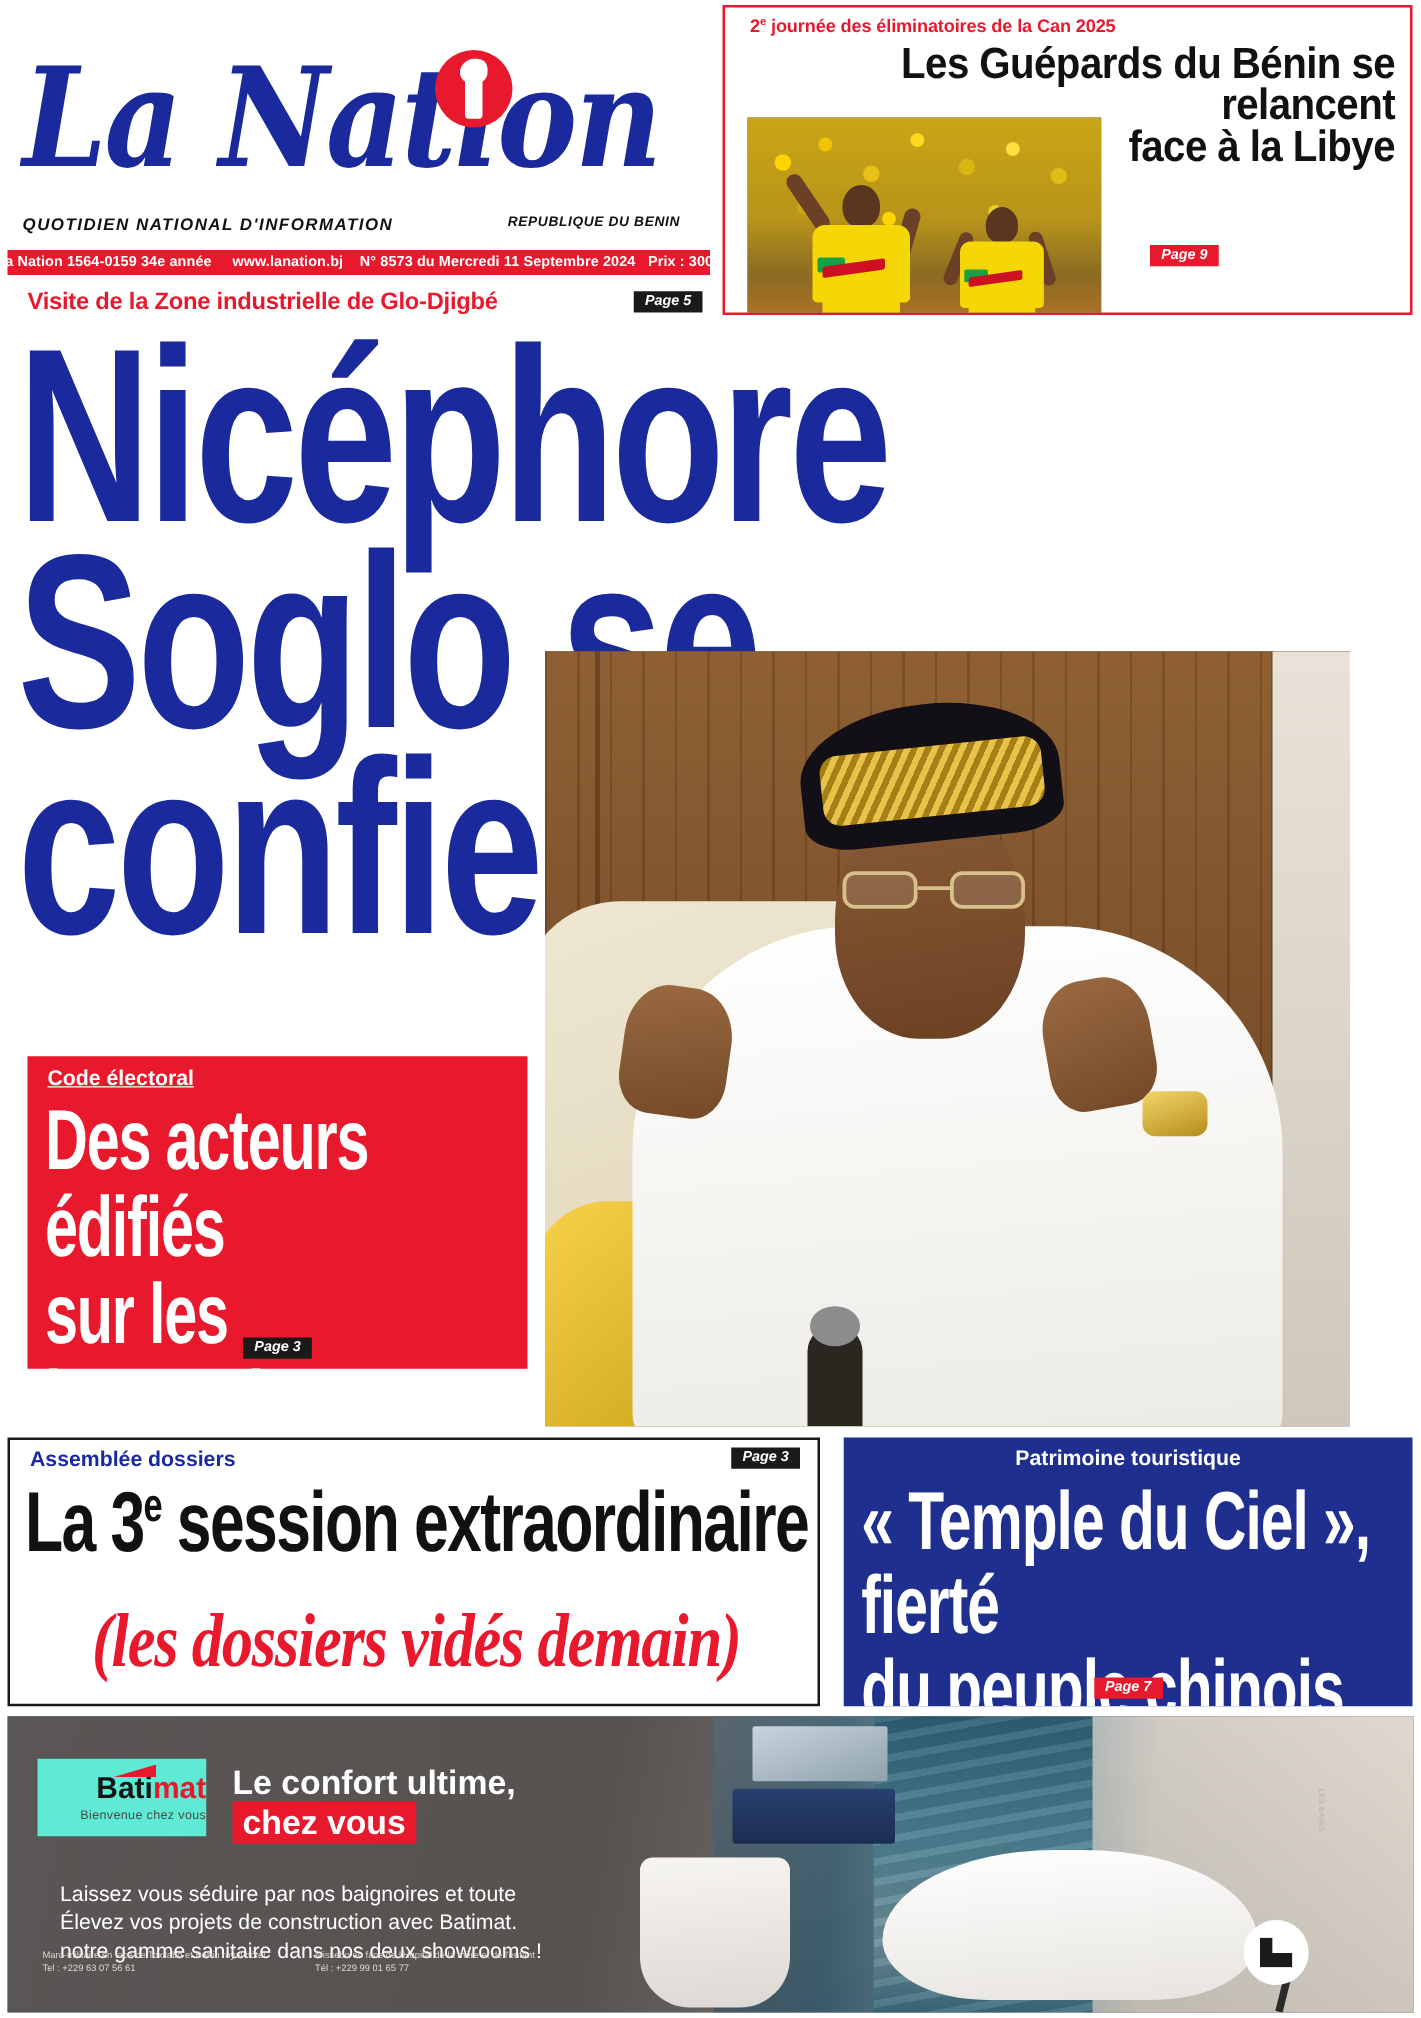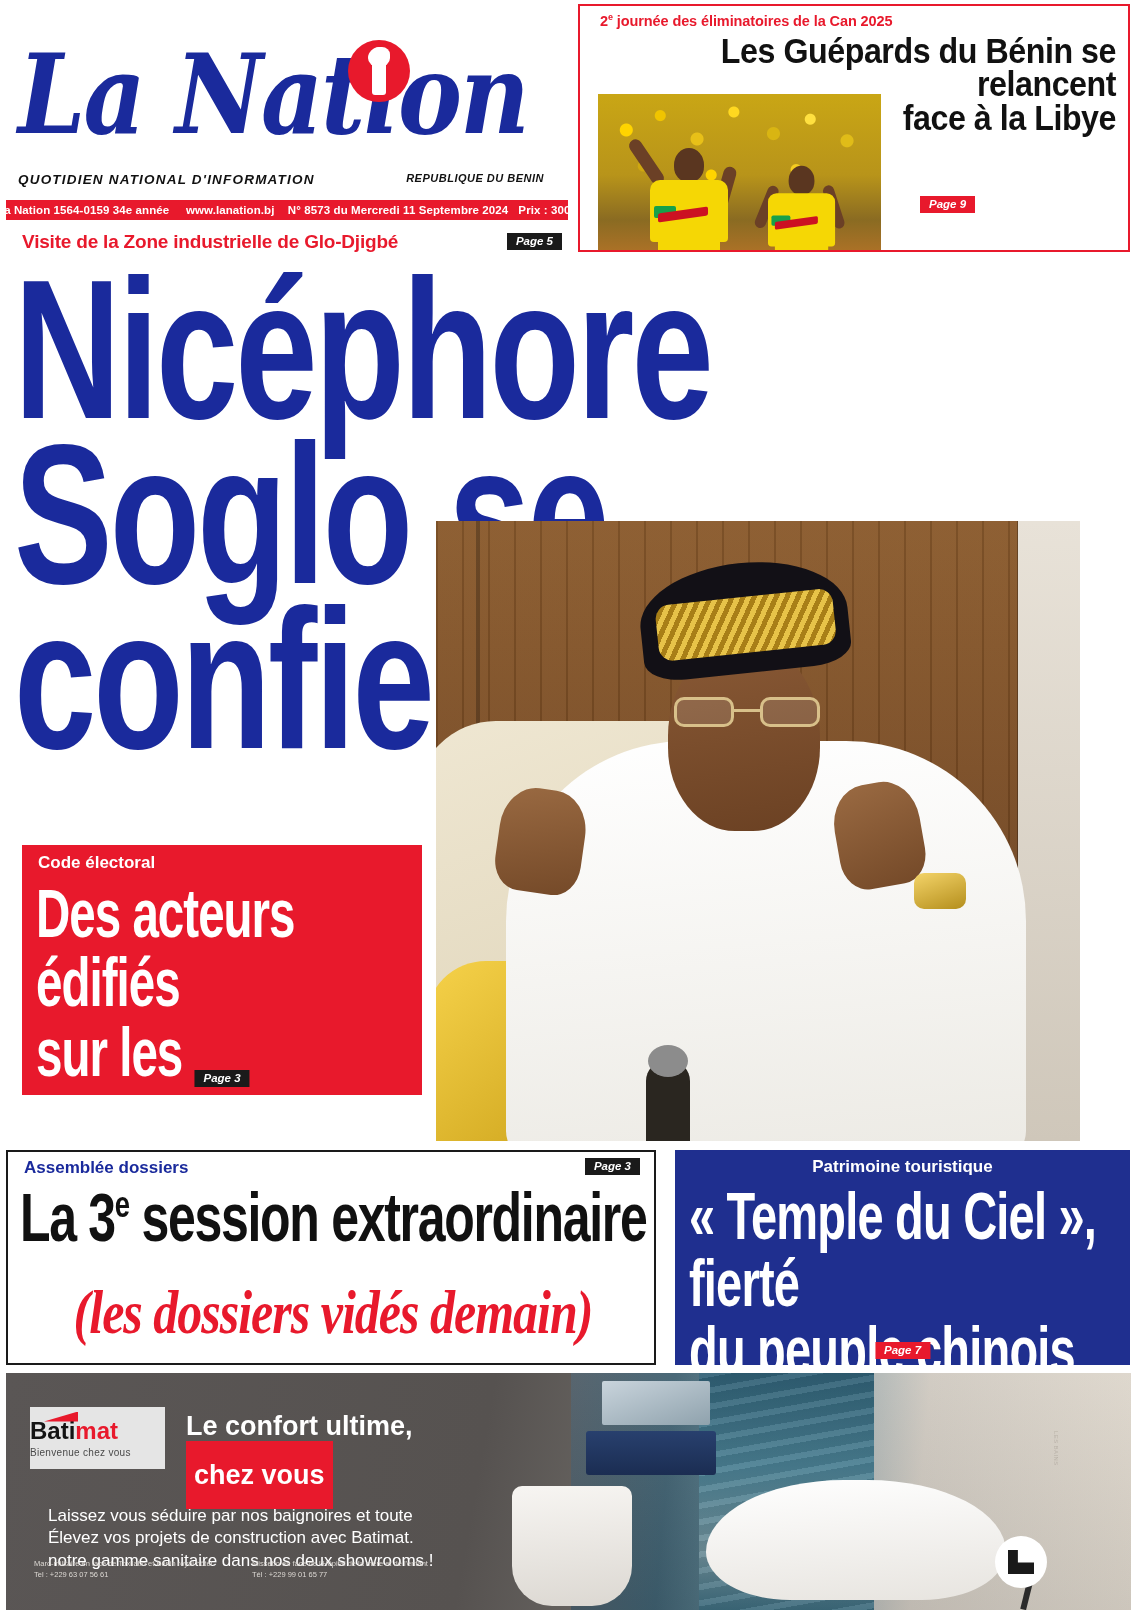--- a/index.html
+++ b/index.html
@@ -228,21 +228,21 @@
   .mic:before { content:""; position:absolute; left:2px; top:-16px; width:40px; height:32px;
     background:#8c8c8c; border-radius:50%; }
 
   
   .red-box {
     position:absolute; left:22px; top:845px; width:400px; height:250px;
     background:#e8192c; overflow:hidden;
   }
   .red-kicker {
     position:absolute; left:16px; top:8px;
-    font-size:17px; font-weight:700; color:#fff;
+    font-size:17px; font-weight:700; color:#fff;text-decoration:underline;
   }
   .red-head {
     position:absolute; left:14px; top:35px; width:380px;
     color:#fff; font-weight:700; font-size:48px; line-height:1.02;
     letter-spacing:-1px;
     transform:scaleY(1.42) scaleX(0.99); transform-origin:left top;
   }
   .red-badge { position:absolute; left:50%; transform:translateX(-50%); top:225px; }
 
   
@@ -321,38 +321,38 @@
   .ad-vanity {
     position:absolute; left:580px; top:58px; width:130px; height:44px;
     background:linear-gradient(180deg,#28406e,#1b2d52); border-radius:3px;
   }
   .ad-mirror {
     position:absolute; left:596px; top:8px; width:108px; height:44px;
     background:linear-gradient(160deg,#c9d4dc,#8fa2ad); border-radius:2px;
   }
   .ad-logo {
     position:absolute; left:24px; top:34px; width:135px; height:62px;
-    background:#e5e5e5; display:flex; flex-direction:column;
-    align-items:flex-start; justify-content:center;
+    background:#5eead4; display:flex; flex-direction:column;
+    align-items:flex-end; justify-content:center;
   }
   .ad-logo .bm { font-size:24px; font-weight:700; color:#141414; line-height:1; position:relative; }
   .ad-logo .bm .mat { color:#e8192c; }
   .ad-logo .bm:before {
     content:""; position:absolute; left:14px; top:-7px; width:34px; height:10px;
     background:#e8192c; clip-path: polygon(0 100%, 100% 0, 100% 100%);
   }
   .ad-logo .bw { font-size:10px; color:#4a4a4a; margin-top:4px; letter-spacing:0.3px; }
   .ad-h1 {
     position:absolute; left:180px; top:38px;
     font-size:27px; font-weight:700; color:#fff; line-height:1.12;
   }
   .ad-h2 {
     position:absolute; left:180px; top:68px;
     font-size:27px; font-weight:700; color:#fff; background:#e8192c;
-    padding:19px 8px; line-height:1.12; display:inline-block;
+    padding:2px 8px; line-height:1.12; display:inline-block;
   }
   .ad-body {
     position:absolute; left:42px; top:132px; width:520px;
     font-size:17px; color:#fff; line-height:1.32;
   }
   .ad-contact-l {
     position:absolute; left:34px; top:1558px; width:230px;
     font-size:7.5px; color:#ddd9d4; line-height:1.5;
   }
   .ad-contact-r {

